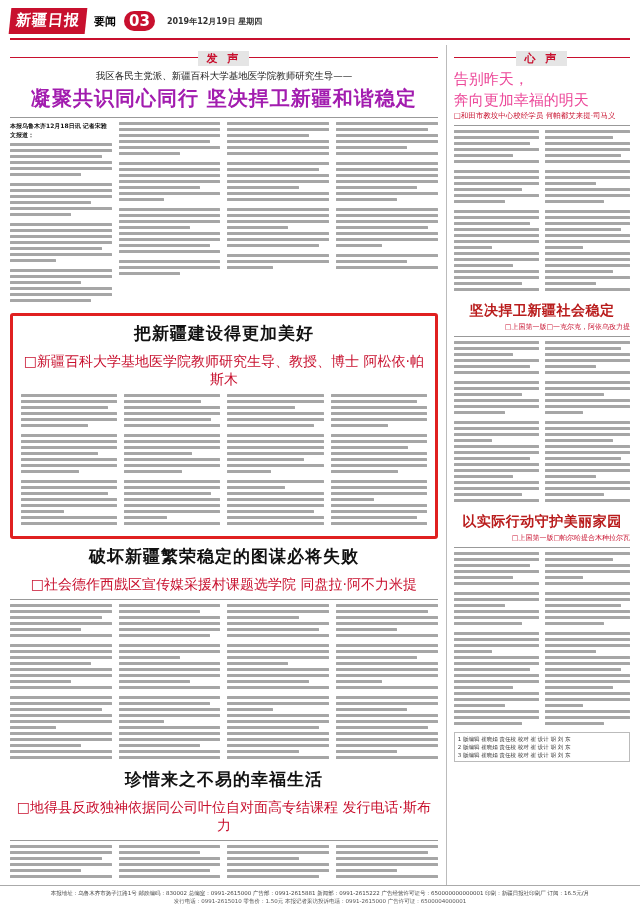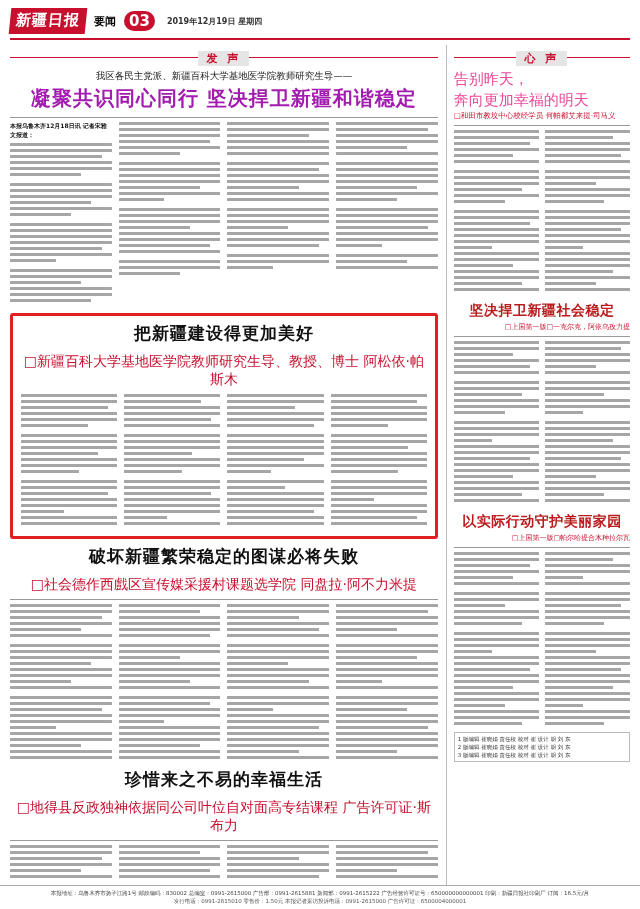--- a/index.html
+++ b/index.html
@@ -514,21 +514,21 @@
               <div class="tline"></div>
               <div class="tline"></div>
             <div class="tline s60"></div>
               <div class="tline"></div>
           </div>
         </div>
       </div>
 
       <div>
         <div class="art-title">珍惜来之不易的幸福生活</div>
-        <div class="art-sub">□地得县反政独神依据同公司叶位自对面高专结课程 广告许可证·斯布力</div>
+        <div class="art-sub">□地得县反政独神依据同公司叶位自对面高专结课程 发行电话·斯布力</div>
         <div class="rule-thin"></div>
         <div class="cols">
           <div class="col">
             <div class="tline"></div>
               <div class="tline"></div>
               <div class="tline s90"></div>
             <div class="tline"></div>
               <div class="tline s70"></div>
               <div class="tline"></div>
             <div class="para-gap"></div>

